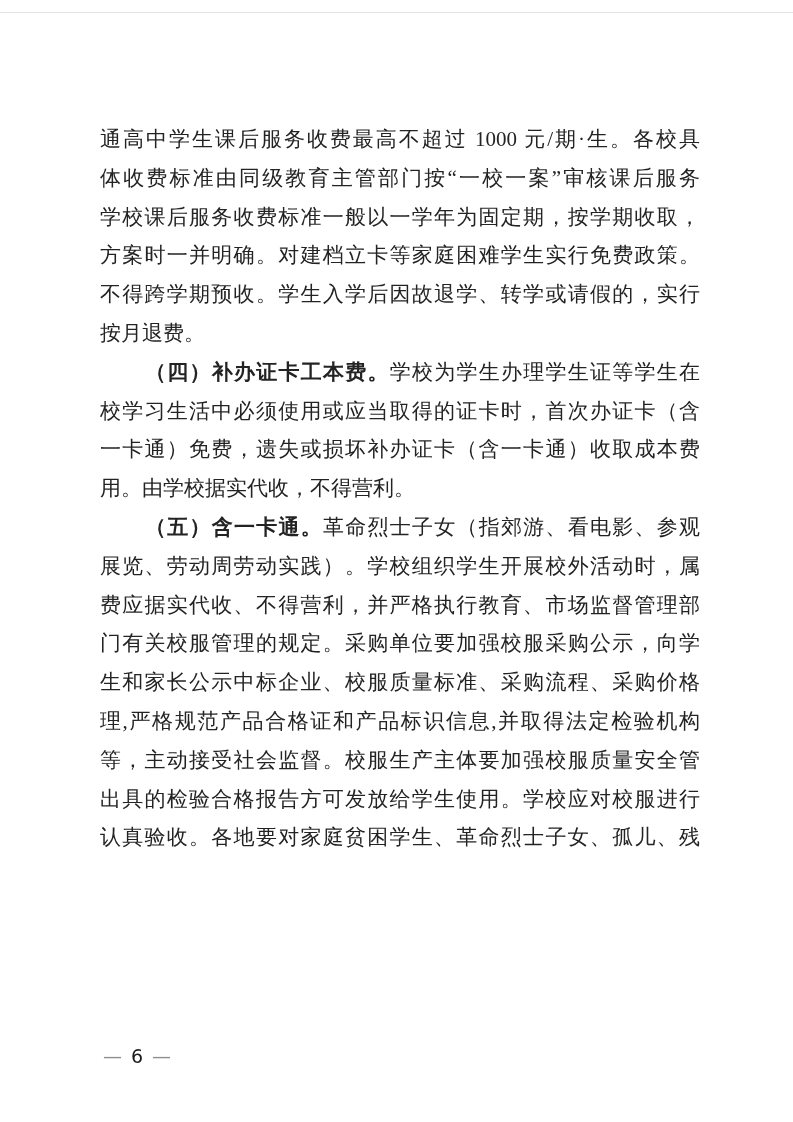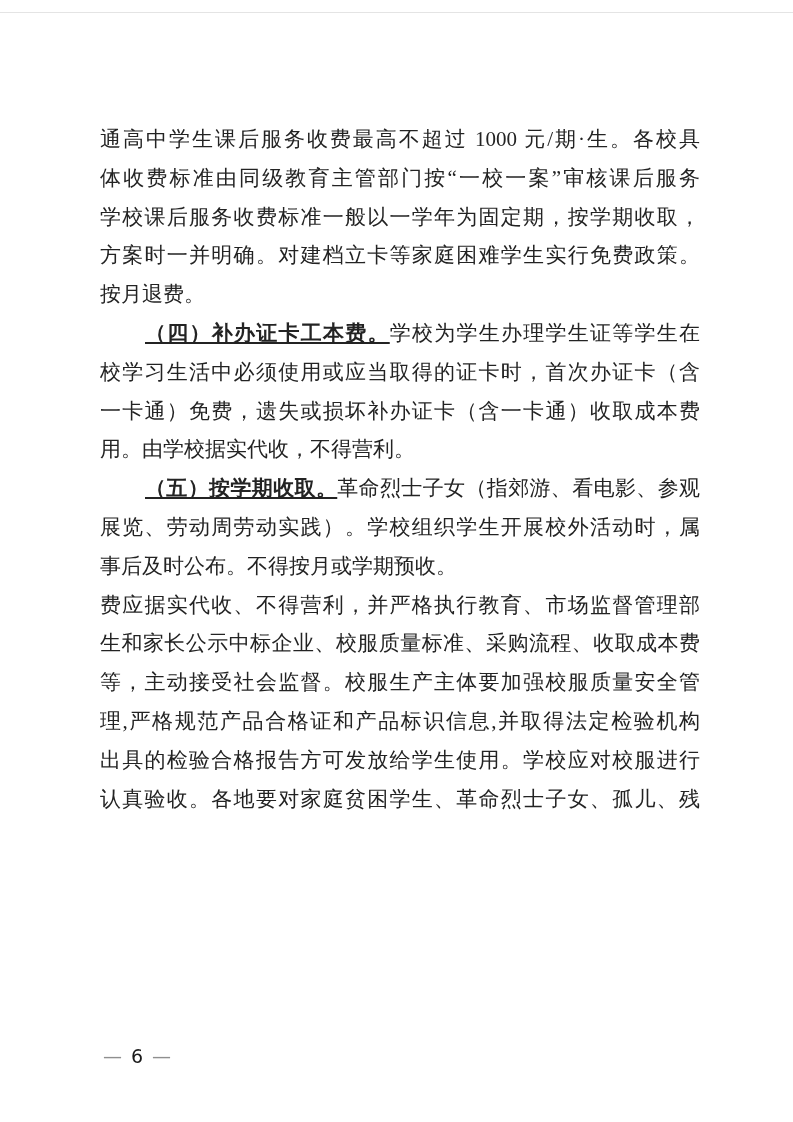--- a/index.html
+++ b/index.html
@@ -41,21 +41,20 @@
   .line.para-end {
     text-align: center;
     text-align-last: left;
   }
   .line.indent {
     padding-left: 45px;
     width: 555px;
   }
   .lead {
     font-weight: 700;
-    text-decoration: underline;
   }
   .footer {
     position: absolute;
     left: 103px;
     top: 1033px;
     display: flex;
     align-items: center;
     gap: 9px;
     font-family: "DejaVu Sans", sans-serif;
     font-size: 19px;
@@ -68,35 +67,36 @@
 
 <div class="page">
   <div class="top-edge"></div>
 
   <div class="doc">
 
     <div class="line">通高中学生课后服务收费最高不超过 1000 元/期·生。各校具</div>
     <div class="line">体收费标准由同级教育主管部门按“一校一案”审核课后服务</div>
     <div class="line">学校课后服务收费标准一般以一学年为固定期，按学期收取，</div>
     <div class="line">方案时一并明确。对建档立卡等家庭困难学生实行免费政策。</div>
+    <div class="line">不得跨学期预收。学生入学后因故退学、转学或请假的，实行</div>
     <div class="line para-end">按月退费。</div>
 
     <div class="line indent"><span class="lead">（四）补办证卡工本费。</span><span>学校为学生办理学生证等学生在</span></div>
     <div class="line">校学习生活中必须使用或应当取得的证卡时，首次办证卡（含</div>
     <div class="line">一卡通）免费，遗失或损坏补办证卡（含一卡通）收取成本费</div>
     <div class="line para-end">用。由学校据实代收，不得营利。</div>
 
-    <div class="line indent"><span class="lead">（五）按学期收取。</span><span>革命烈士子女（指郊游、看电影、参观</span></div>
+    <div class="line indent"><span class="lead">（五）含一卡通。</span><span>革命烈士子女（指郊游、看电影、参观</span></div>
     <div class="line">展览、劳动周劳动实践）。学校组织学生开展校外活动时，属</div>
-    <div class="line para-end">事后及时公布。不得按月或学期预收。</div>
 
     <div class="line">费应据实代收、不得营利，并严格执行教育、市场监督管理部</div>
-    <div class="line">生和家长公示中标企业、校服质量标准、采购流程、收取成本费</div>
+    <div class="line">门有关校服管理的规定。采购单位要加强校服采购公示，向学</div>
+    <div class="line">生和家长公示中标企业、校服质量标准、采购流程、采购价格</div>
+    <div class="line">理,严格规范产品合格证和产品标识信息,并取得法定检验机构</div>
     <div class="line">等，主动接受社会监督。校服生产主体要加强校服质量安全管</div>
-    <div class="line">理,严格规范产品合格证和产品标识信息,并取得法定检验机构</div>
     <div class="line">出具的检验合格报告方可发放给学生使用。学校应对校服进行</div>
     <div class="line">认真验收。各地要对家庭贫困学生、革命烈士子女、孤儿、残</div>
   </div>
 
   <div class="footer">
     <span class="dash">—</span>
     <span class="num">6</span>
     <span class="dash">—</span>
   </div>
 </div>

